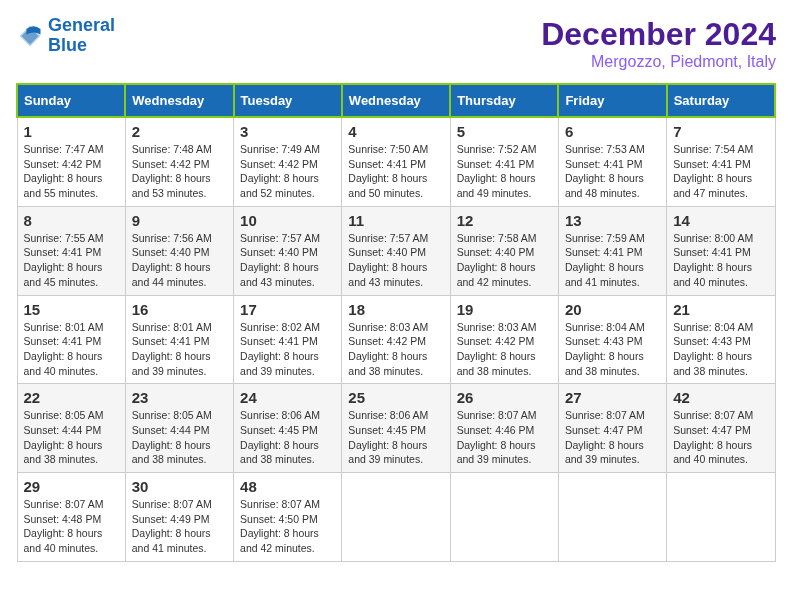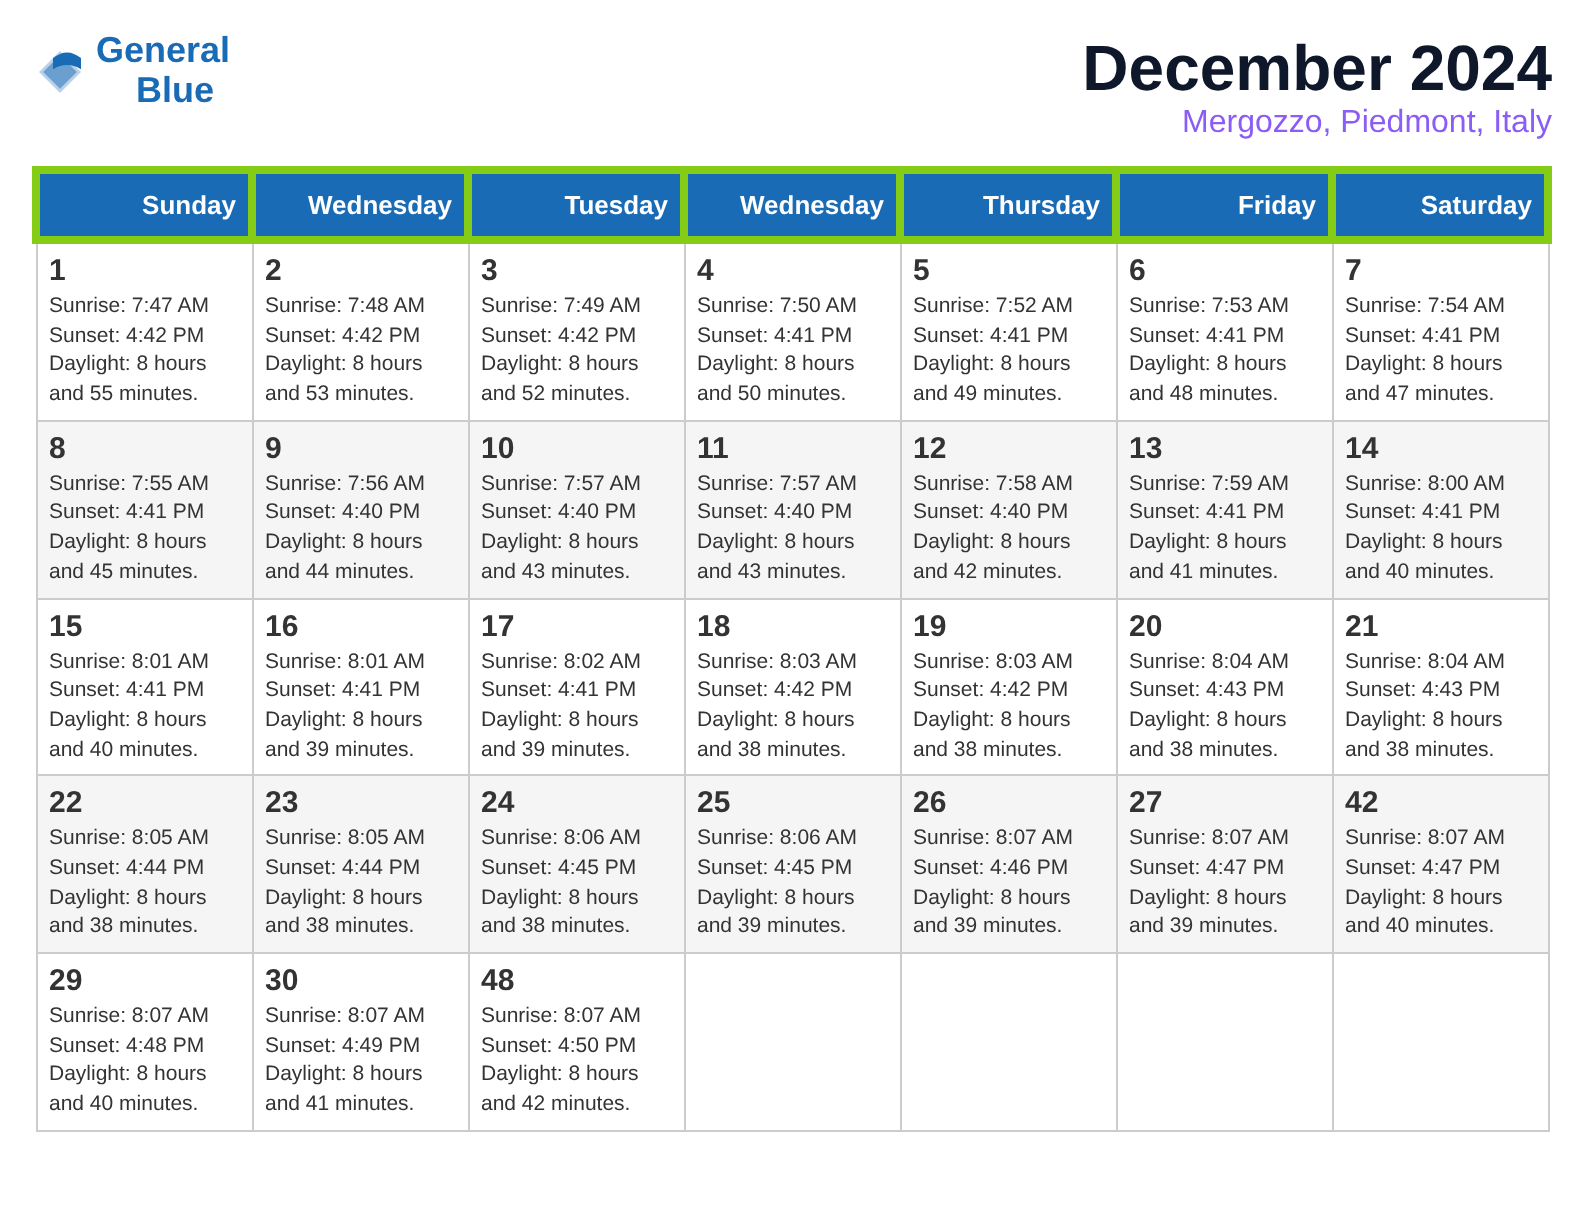--- a/index.html
+++ b/index.html
@@ -24,39 +24,39 @@
       width: 28px;
       height: 28px;
       margin-right: 4px;
     }
     .title-area {
       text-align: right;
     }
     .main-title {
       font-size: 32px;
       font-weight: bold;
-      color: #0f172a;
+      color: #4c1d95;
     }
     .subtitle {
       font-size: 16px;
       color: #8b5cf6;
     }
     .calendar-table {
       width: 100%;
       border-collapse: collapse;
       font-size: 11px;
     }
     .calendar-table thead tr th {
       background: #1a6bb5;
       color: #fff;
       padding: 8px 6px;
-      text-align: right;
+      text-align: left;
       font-size: 13px;
       font-weight: bold;
-      border: 4px solid #84cc16;
+      border: 2px solid #84cc16;
     }
     .calendar-table tbody tr td {
       border: 1px solid #ccc;
       padding: 5px 6px;
       vertical-align: top;
       background: #fff;
       min-height: 80px;
       width: calc(100% / 7);
     }
     .calendar-table tbody tr:nth-child(even) td {
@@ -84,21 +84,21 @@
 <div class="header-area">
   <div class="logo-area">
     <svg class="logo-icon" viewBox="0 0 40 40" xmlns="http://www.w3.org/2000/svg">
       <path d="M20 5 L35 20 L20 35 L5 20 Z" fill="#1a6bb5" opacity="0.3"></path>
       <path d="M20 8 L32 20 L20 32 L8 20 Z" fill="#1a6bb5" opacity="0.5"></path>
       <path d="M15 10 Q25 2 35 10 L35 18 Q25 12 15 18 Z" fill="#1a6bb5"></path>
     </svg>
     <div>
       <div style="font-size:18px;font-weight:bold;line-height:1.1;">
         <span style="color:#1a6bb5;">General</span><br>
-        <span style="color:#1a6bb5;margin-left:20px;">Blue</span>
+        <span style="color:#1a6bb5;">Blue</span>
       </div>
     </div>
   </div>
   <div class="title-area">
     <div class="main-title">December 2024</div>
     <div class="subtitle">Mergozzo, Piedmont, Italy</div>
   </div>
 </div>
 
 <table class="calendar-table">

